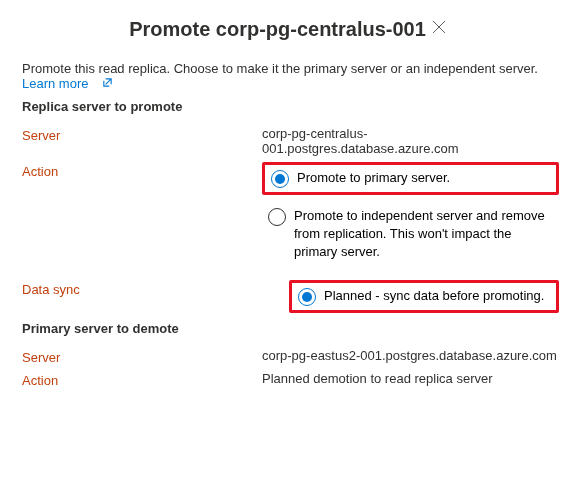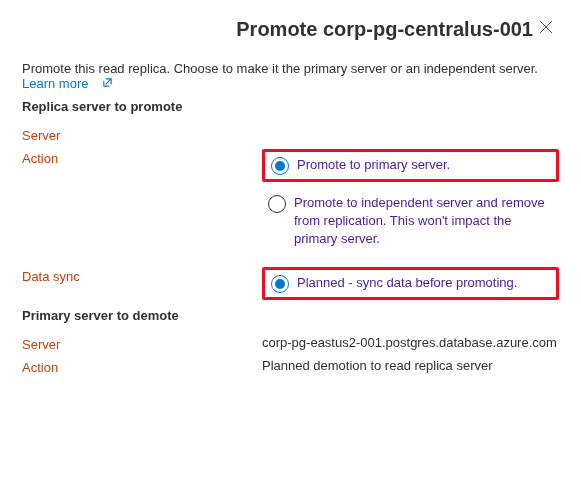--- a/index.html
+++ b/index.html
@@ -7,21 +7,21 @@
       font-family: "Segoe UI", -apple-system, sans-serif;
       font-size: 13px;
       color: #323130;
       background: #ffffff;
       width: 581px;
       height: 502px;
       padding: 18px 22px;
     }
     .header {
       display: flex;
-      justify-content: flex-end;
+      justify-content: center;
       align-items: flex-start;
       margin-bottom: 20px;
     }
     .title {
       font-size: 20px;
       font-weight: 600;
       color: #323130;
     }
     .close-btn {
       cursor: pointer;
@@ -105,28 +105,28 @@
       border-radius: 50%;
       display: none;
     }
     .radio-circle.selected .radio-dot {
       display: block;
     }
     .radio-text {
       flex: 1;
       font-size: 13px;
       line-height: 1.4;
-      color: #4c1d95;
+      color: #000000;
     }
     .highlight-box {
       border: 3px solid #e81123;
       border-radius: 2px;
     }
     .action-row { margin-bottom: 4px; }
-    .datasync-row { margin-top: 14px; }
+    .datasync-row { margin-top: 14px; gap: 27px; }
   </style>
 </head>
 <body>
 
 
 
 <div class="header">
   <h1 class="title">Promote corp-pg-centralus-001</h1>
   <button class="close-btn">
     <span>
@@ -146,20 +146,21 @@
         <path d="M4 2h6v6M10 2L4 8" stroke="#0078d4" stroke-width="1.2" fill="none"></path>
         <path d="M8 10H2V4" stroke="#0078d4" stroke-width="1.2" fill="none"></path>
       </svg>
   </span>
 </a>
 
 <div class="section-heading">Replica server to promote</div>
 
 <div class="row">
   <div class="row-label">Server</div>
+  <div class="row-value">corp-pg-centralus-001.postgres.database.azure.com</div>
 </div>
 
 <div class="row action-row">
   <div class="row-label">Action</div>
   <div class="row-value">
     <div class="radio-group">
       <div class="radio-option highlight-box">
         <div class="radio-circle selected">
             <div class="radio-dot"></div>
           </div>

